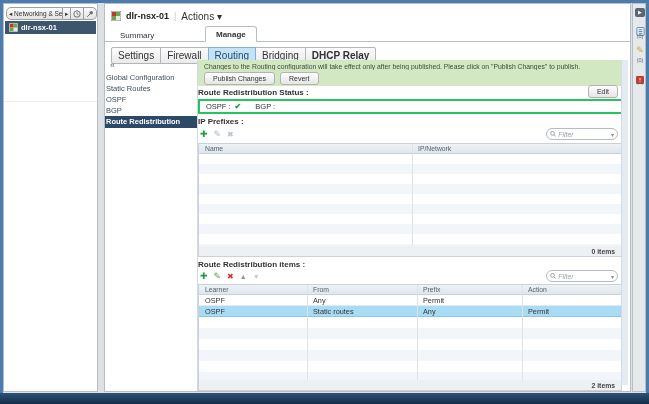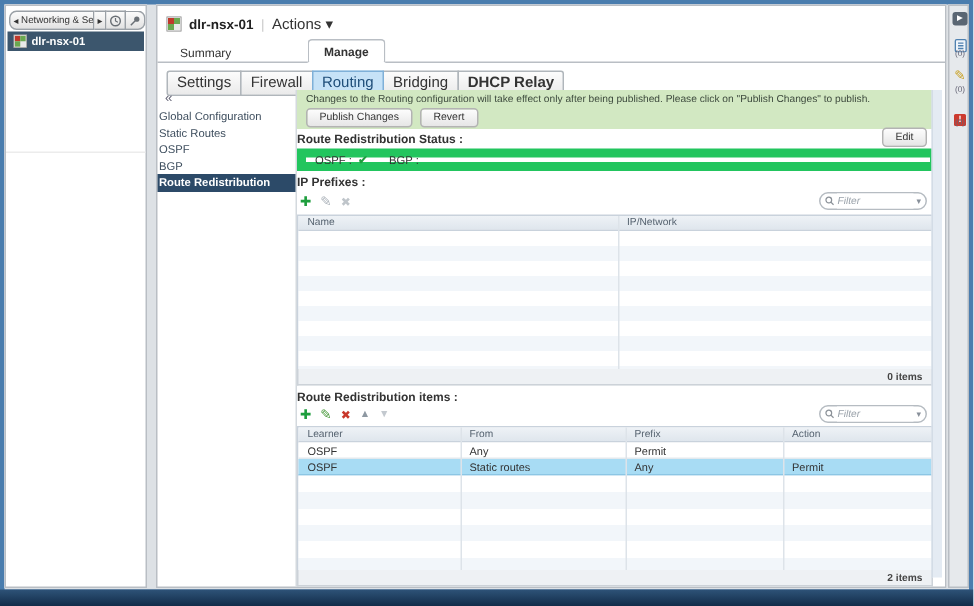--- a/index.html
+++ b/index.html
@@ -56,21 +56,21 @@
   
   .banner { left:93px; top:56px; width:424px; height:26px; background:#d2e8c2; }
   .banner-msg { position:absolute; left:6px; top:3px; font-size:6.8px; color:#3d4a3d;
     white-space:nowrap; overflow:hidden; right:3px; }
   .banner-btns { position:absolute; left:6px; top:12px; display:flex; gap:5px; }
   .btn { background:linear-gradient(#fdfdfd,#e6e6e6); border:1px solid #b3b3b3;
     border-radius:3px; font-size:7px; color:#333; padding:2px 8px;
     font-family:"Liberation Sans",sans-serif; }
   .sec-heading { font-size:8px; font-weight:bold; color:#333; white-space:nowrap; }
   .status-box { left:93px; top:95px; width:428px; height:15px; background:#fff;
-    border:6px solid #22c55e; display:flex; align-items:center; padding-left:6px; gap:4px; }
+    border:2px solid #22c55e; display:flex; align-items:center; padding-left:6px; gap:4px; }
   .status-lbl { font-size:7.5px; color:#333; }
   .check { color:#1e9e3e; font-size:8px; font-weight:bold; }
   .toolbar { display:flex; align-items:center; gap:6px; height:12px; }
   .tool { font-size:9px; line-height:9px; }
   .filter { position:absolute; width:72px; height:12px; border:1px solid #b6bcc2;
     border-radius:6px; background:#fff; display:flex; align-items:center; padding:0 3px; gap:2px; }
   .filter input { border:0; outline:0; width:100%; font-size:6.8px; height:10px;
     font-family:"Liberation Sans",sans-serif; }
   .filter input::placeholder { color:#9aa2aa; font-style:italic; }
   .fcaret { font-size:6px; color:#88909a; }

